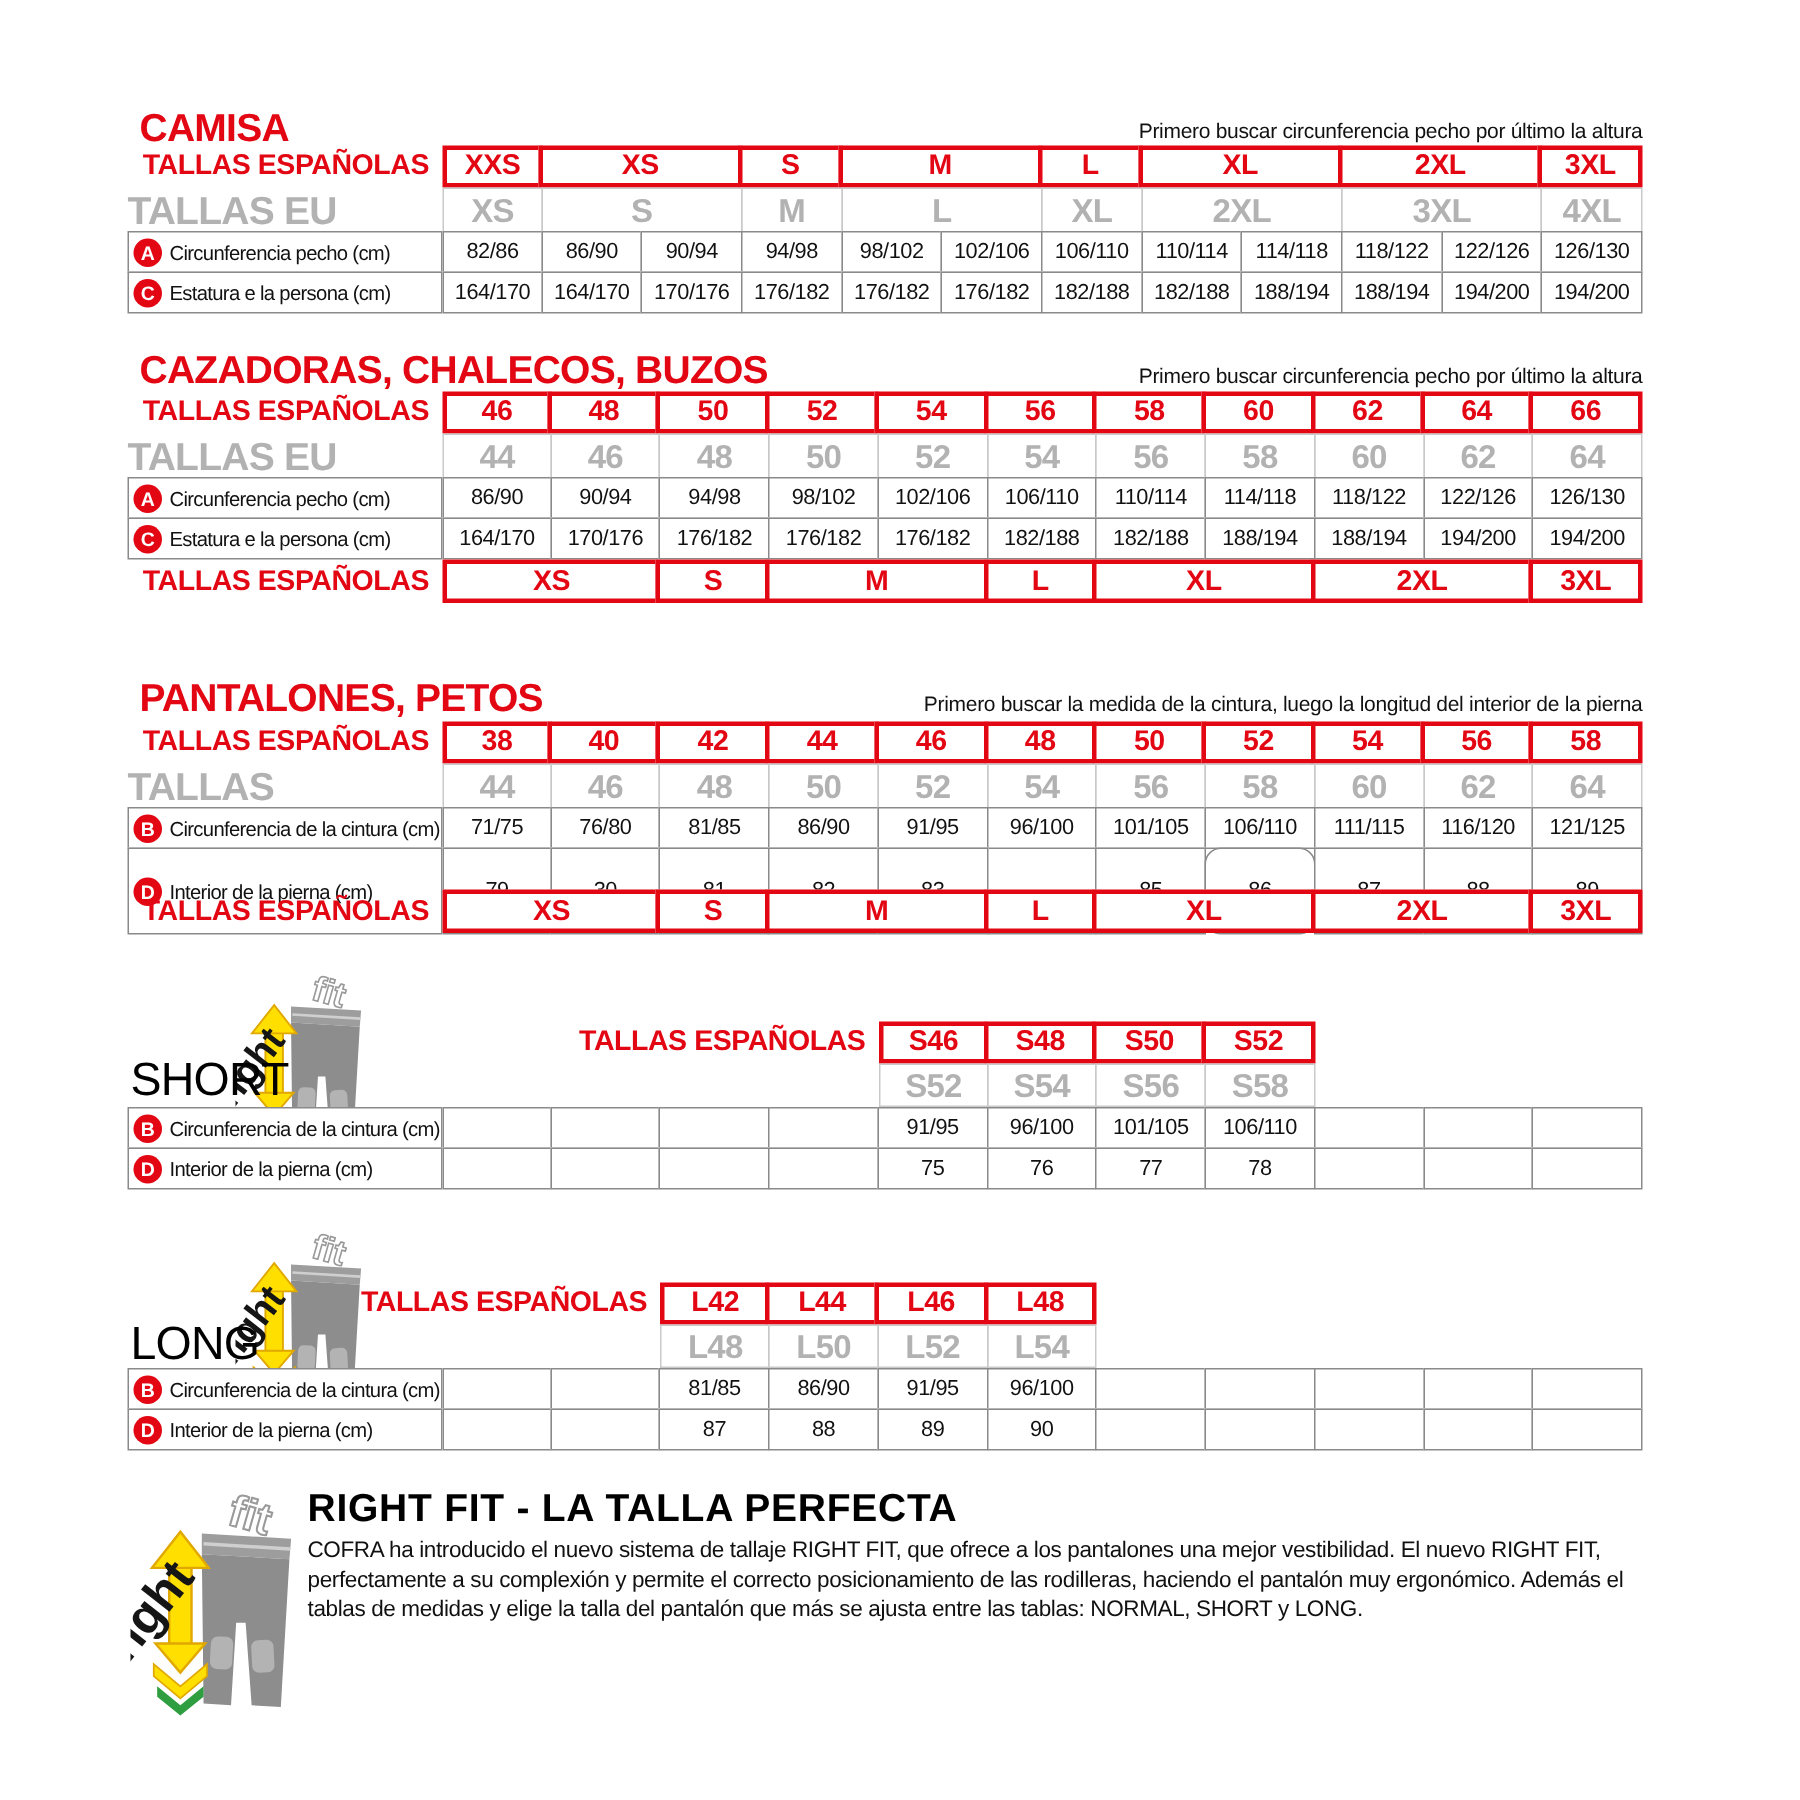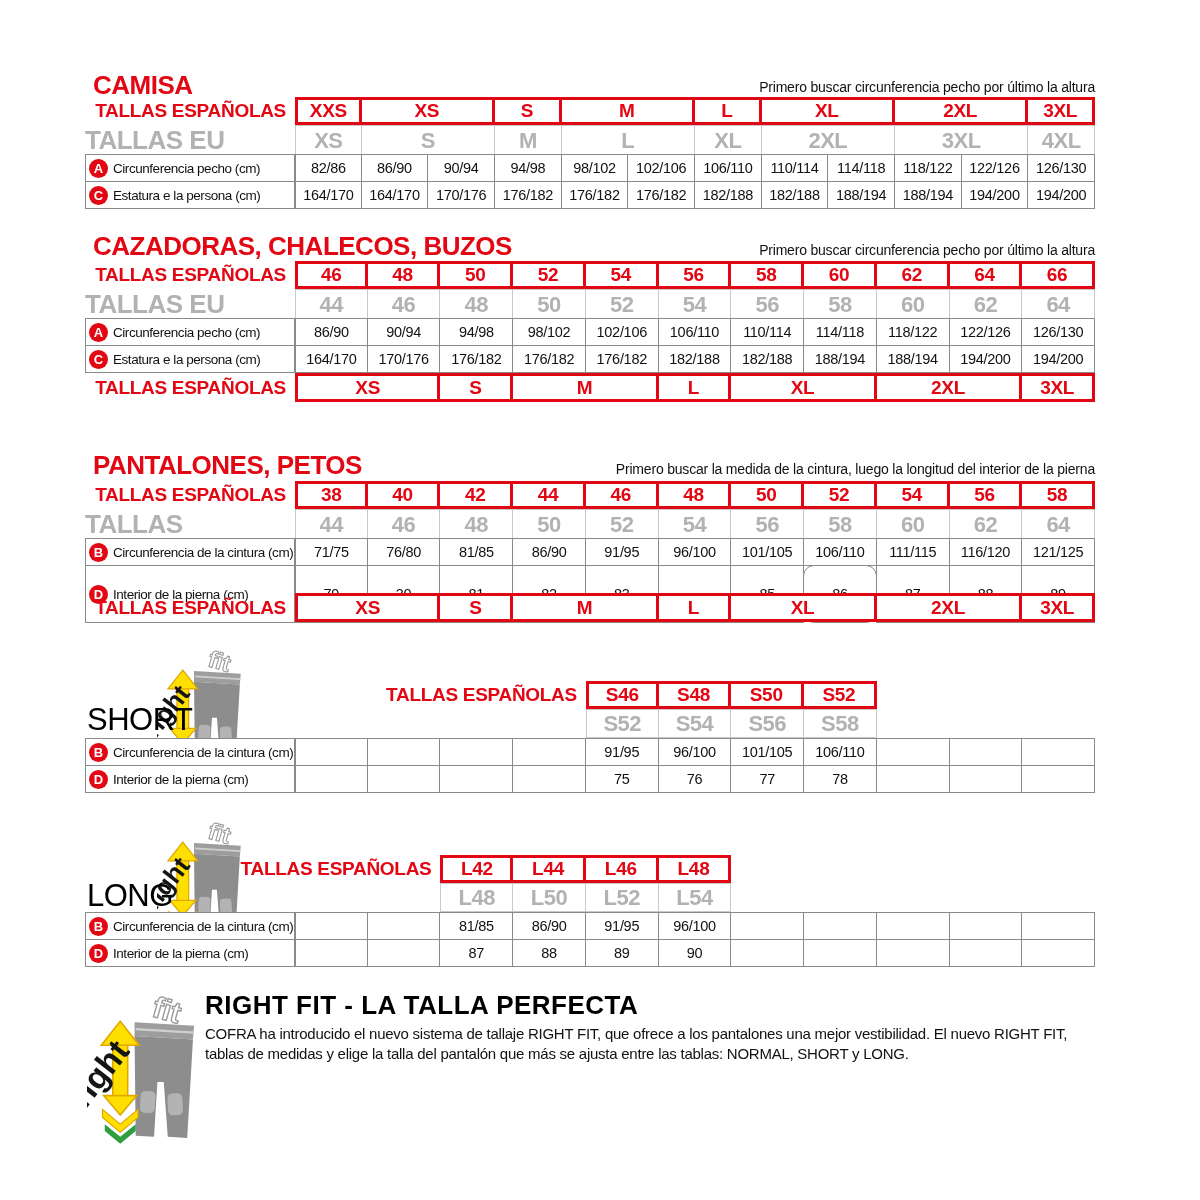--- a/index.html
+++ b/index.html
@@ -438,17 +438,18 @@
             <path d="M12 106 L27.5 119 L43 106 L43 113 L27.5 126 L12 113 Z" fill="#ffdf00" stroke="#e0a800" stroke-width="1"></path>
             <path d="M14 119 L27.5 130 L41 119 L41 125 L27.5 136 L14 125 Z" fill="#2f9e41"></path>
           </g>
           <text x="-6" y="100" transform="rotate(-52 2 100)" font-family="Liberation Sans, sans-serif" font-size="29" font-weight="bold" fill="#151515">right</text>
           <text x="55" y="26" transform="rotate(16 60 22)" font-family="Liberation Sans, sans-serif" font-size="26" font-weight="bold" fill="#ffffff" stroke="#9a9a9a" stroke-width="1.2">fit</text>
         </svg>
       </div>
     <div class="rf-title">RIGHT FIT - LA TALLA PERFECTA</div>
     <div class="rf-text">
         <div class="rf-line">COFRA ha introducido el nuevo sistema de tallaje RIGHT FIT, que ofrece a los pantalones una mejor vestibilidad. El nuevo RIGHT FIT,</div>
+        <div class="rf-line">perfectamente a su complexión y permite el correcto posicionamiento de las rodilleras, haciendo el pantalón muy ergonómico. Además el</div>
         <div class="rf-line">tablas de medidas y elige la talla del pantalón que más se ajusta entre las tablas: NORMAL, SHORT y LONG.</div>
       </div>
   </section>
 
 </div>
 
 </body></html>

